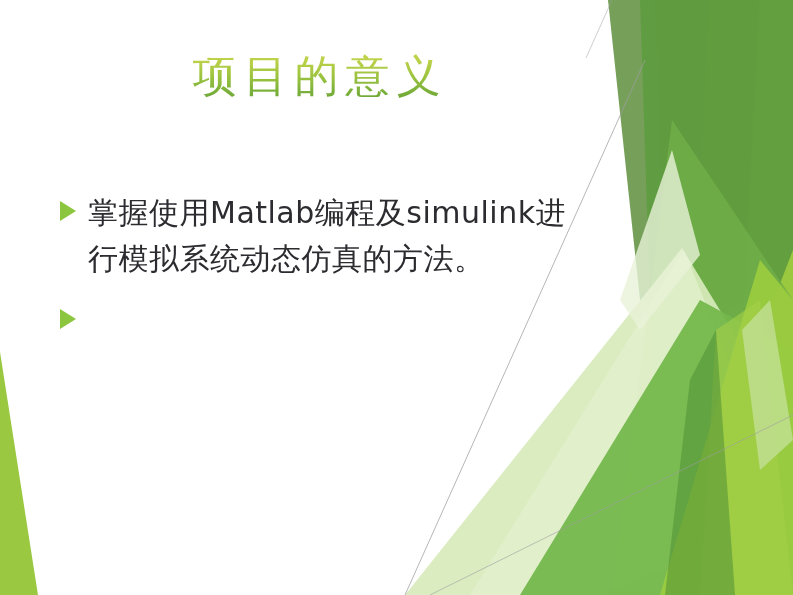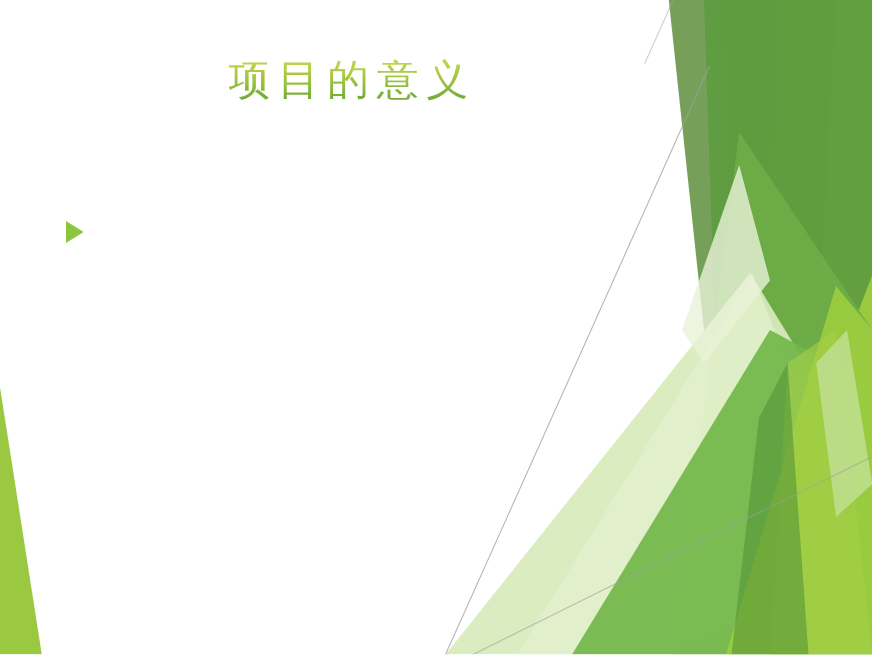--- a/index.html
+++ b/index.html
@@ -34,21 +34,21 @@
   #title-wrap {
     position: absolute;
     left: 0;
     top: 52px;
     width: 640px;
     text-align: center;
   }
   #slide-title {
     display: inline-block;
     font-family: "Liberation Serif", "DejaVu Serif", serif;
-    font-size: 38px;
+    font-size: 44px;
     line-height: 1.12;
     font-weight: 400;
     letter-spacing: 7px;
     white-space: nowrap;
     background: linear-gradient(to bottom,
                 #c9d44f 0%,
                 #b7cf47 22%,
                 #9ac23f 52%,
                 #7bb03a 80%,
                 #6aa436 100%);
@@ -133,20 +133,24 @@
 
     <line x1="612" y1="0" x2="586" y2="58" stroke="#9e9e9e" stroke-width="1" opacity="0.5"></line>
   </svg>
 
   <div id="title-wrap">
     <span id="slide-title">项目的意义</span>
   </div>
 
   <div id="body-list">
 
+    <div class="bullet-row">
+      <span class="bullet-marker"></span>
+      <span class="bullet-text">掌握使用Matlab编程及simulink进行模拟系统动态仿真的方法。</span>
+    </div>
 
     <div class="bullet-row">
       <span class="bullet-marker"></span>
     </div>
 
   </div>
 
 </div>
 
 </body></html>

